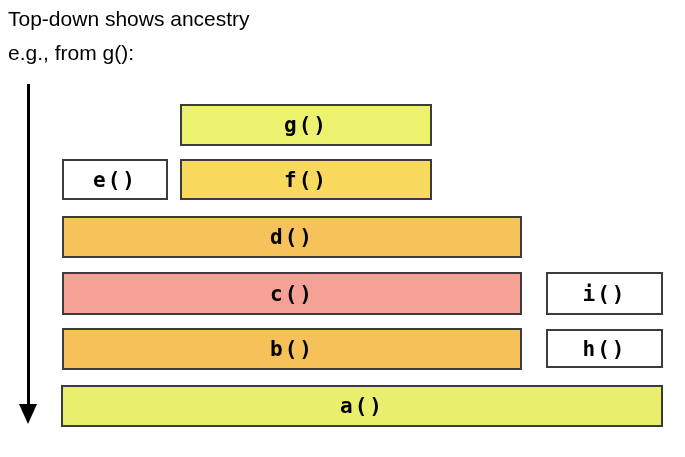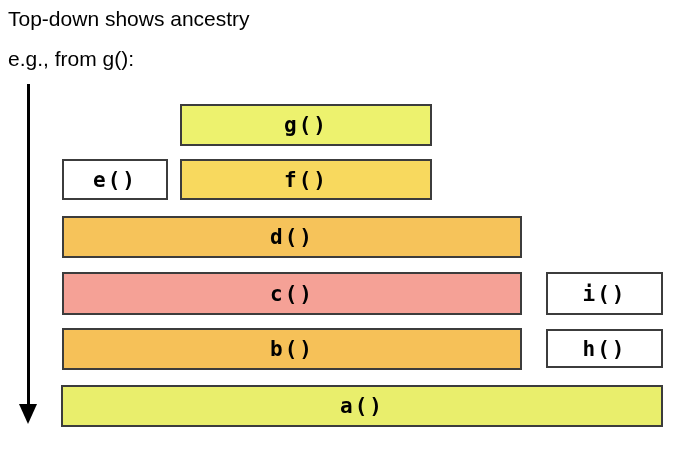--- a/index.html
+++ b/index.html
@@ -12,21 +12,21 @@
     font-family: "Liberation Sans", sans-serif;
   }
   .title, .subtitle {
     position: absolute;
     left: 8px;
     color: #000000;
     font-size: 21px;
     white-space: nowrap;
   }
   .title    { top: 7px; }
-  .subtitle { top: 47px; }
+  .subtitle { top: 41px; }
 
   .arrow-line {
     position: absolute;
     left: 27px;
     top: 84px;
     width: 3px;
     height: 322px;
     background: #000000;
   }
   .arrow-head {

